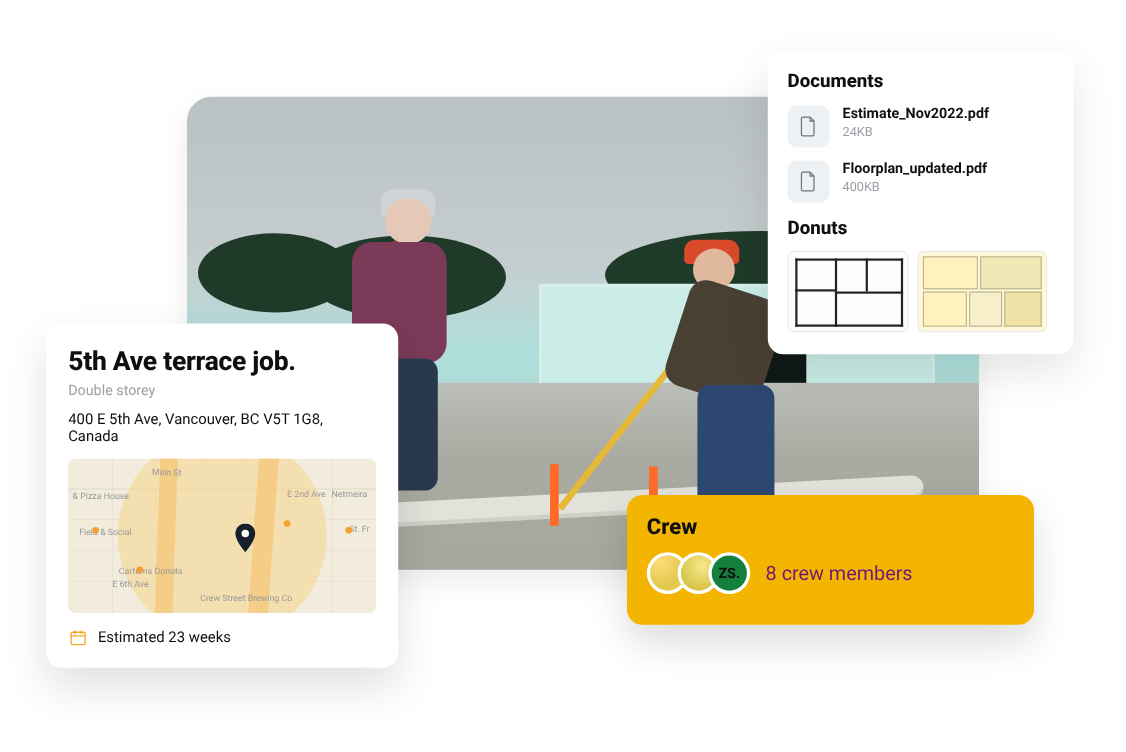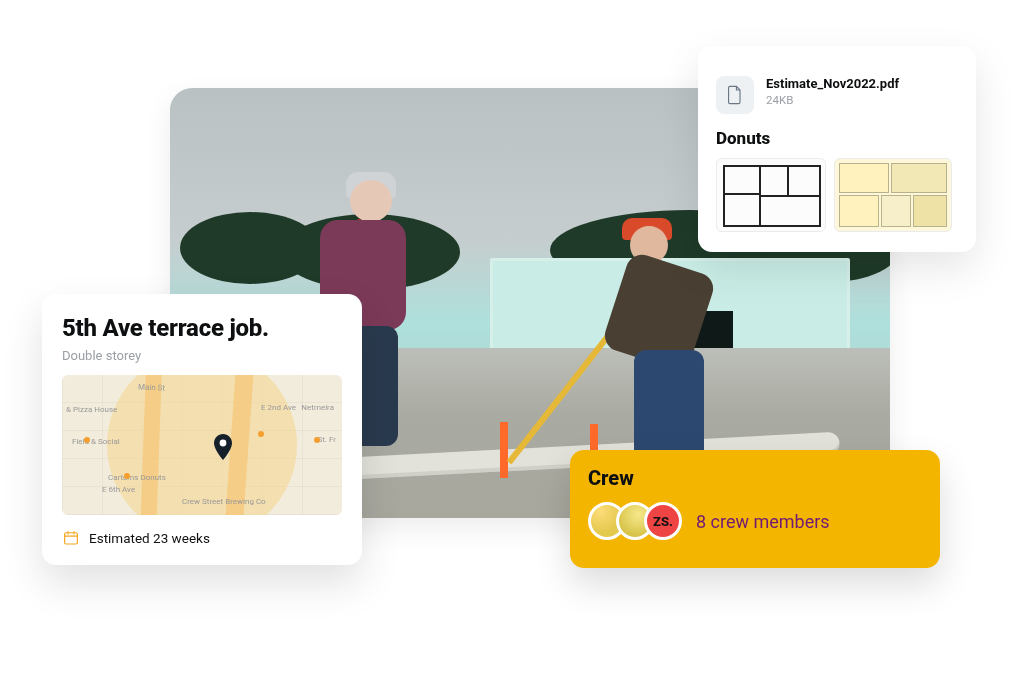--- a/index.html
+++ b/index.html
@@ -95,21 +95,21 @@
     box-shadow:0 16px 36px rgba(0,0,0,.14);
     padding:16px 18px 14px;
   }
   .crew-card h3 { font-size:20px; font-weight:800; color:#0e0f10; }
   .crew-row { display:flex; align-items:center; gap:14px; margin-top:12px; }
   .avatars { display:flex; }
   .av { width:38px; height:38px; border-radius:50%; border:3px solid #fff; background:#ccc; margin-left:-10px; display:flex; align-items:center; justify-content:center; font-weight:800; font-size:13px; color:#111; overflow:hidden; }
   .av:first-child{margin-left:0;}
   .av.a1{background:radial-gradient(circle at 30% 20%, #fddc7a, #e4c94f 60%);}
   .av.a2{background:radial-gradient(circle at 60% 30%, #f7e98b, #d8c44b 70%);}
-  .av.a3{background:#ef4444;}
+  .av.a3{background:#15803d;}
   .crew-count { font-size:18px; font-weight:400; color:#701a75; }
 
   svg { display:block; }
 </style>
 </head>
 <body>
 
 <div class="stage">
 
   <div class="hero">
@@ -141,20 +141,21 @@
         <div class="hat"></div>
         <div class="head"></div>
         <div class="torso"></div>
         <div class="legs"></div>
       </div>
   </div>
 
   <div class="job-card">
     <h2>5th Ave terrace job.</h2>
     <div class="subtype">Double storey</div>
+    <div class="addr">400 E 5th Ave, Vancouver, BC V5T 1G8, Canada</div>
 
     <div class="map">
       <div class="grid"></div>
       <div class="road-v"></div>
       <div class="road-v2"></div>
       <div class="circle"></div>
       <span class="lbl" style="left:4px;top:30px">&amp; Pizza House</span>
       <span class="lbl" style="left:10px;top:62px">Field &amp; Social</span>
       <span class="lbl" style="left:46px;top:98px">Cartems Donuts</span>
       <span class="lbl" style="left:120px;top:122px">Crew Street Brewing Co</span>
@@ -182,34 +183,47 @@
               <rect x="3.5" y="5" width="17" height="15" rx="2" class="ystroke"></rect>
               <path d="M3.5 9.5h17M8 3.5v3M16 3.5v3" class="ystroke" stroke-linecap="round"></path>
             </svg>
         </span>
         <span>Estimated 23 weeks</span>
       </div>
     </div>
   </div>
 
   <div class="docs-card">
+    <h3>Documents</h3>
 
     <div class="doc-row">
       <div class="doc-icon">
         <svg width="18" height="20" viewBox="0 0 24 28">
             <path d="M5 2h9l5 5v17a2 2 0 0 1-2 2H5a2 2 0 0 1-2-2V4a2 2 0 0 1 2-2z" fill="none" stroke="#6b7785" stroke-width="1.6"></path>
             <path d="M14 2v5h5" fill="none" stroke="#6b7785" stroke-width="1.6"></path>
           </svg>
       </div>
       <div class="doc-info">
         <div class="name">Estimate_Nov2022.pdf</div>
         <div class="size">24KB</div>
       </div>
     </div>
 
+    <div class="doc-row">
+      <div class="doc-icon">
+        <svg width="18" height="20" viewBox="0 0 24 28">
+            <path d="M5 2h9l5 5v17a2 2 0 0 1-2 2H5a2 2 0 0 1-2-2V4a2 2 0 0 1 2-2z" fill="none" stroke="#6b7785" stroke-width="1.6"></path>
+            <path d="M14 2v5h5" fill="none" stroke="#6b7785" stroke-width="1.6"></path>
+          </svg>
+      </div>
+      <div class="doc-info">
+        <div class="name">Floorplan_updated.pdf</div>
+        <div class="size">400KB</div>
+      </div>
+    </div>
 
     <h3 class="photos">Donuts</h3>
     <div class="photo-strip">
       <div class="fp bw">
         <div class="wall-line" style="left:6px;top:6px;width:98px;height:2px"></div>
         <div class="wall-line" style="left:6px;top:6px;width:2px;height:62px"></div>
         <div class="wall-line" style="left:6px;top:66px;width:98px;height:2px"></div>
         <div class="wall-line" style="left:102px;top:6px;width:2px;height:62px"></div>
         <div class="wall-line" style="left:42px;top:6px;width:2px;height:62px"></div>
         <div class="wall-line" style="left:6px;top:34px;width:36px;height:2px"></div>

